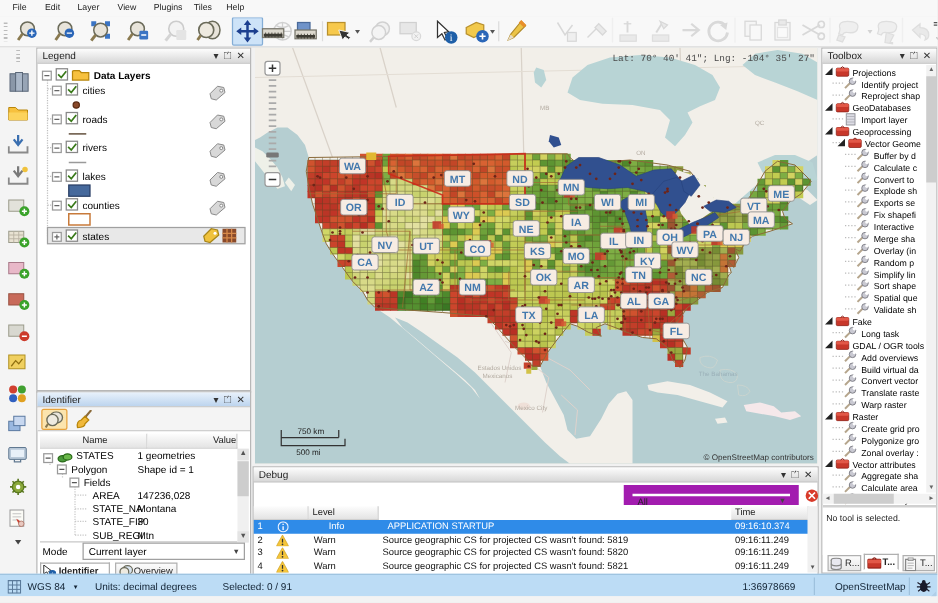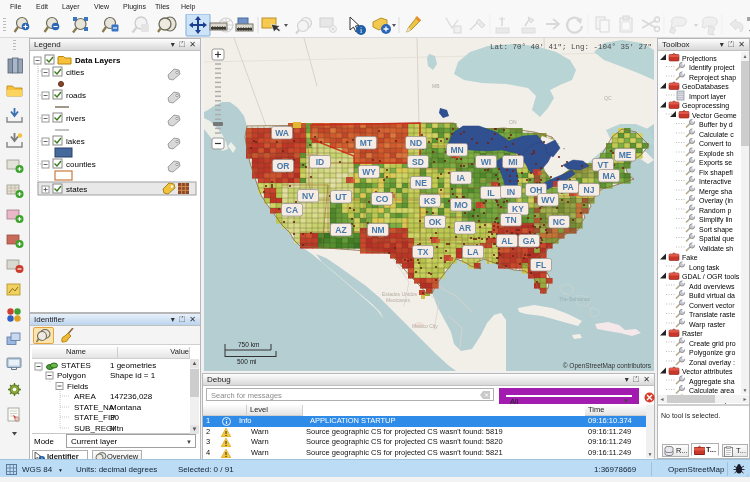--- a/index.html
+++ b/index.html
@@ -2618,45 +2618,39 @@
         <text x="34" y="309" font-family="Liberation Sans" font-size="6.5" fill="#222">750 km</text>
         <text x="33" y="326" font-family="Liberation Sans" font-size="6.5" fill="#222">500 mi</text>
         <text x="447" y="330" text-anchor="end" font-family="Liberation Sans" font-size="6.5" fill="#333">© OpenStreetMap contributors</text>
       </svg>
     </div>
 
   <div class="panel" id="debug" style="left:202px;top:373px;width:453px;height:102px">
     <div class="ptitle">Debug<span class="pbtns">▾ ⏍ ✕</span></div>
     <div id="debugbody" style="position:relative;width:100%;height:100%">
 
-      <div style="position:absolute;left:3px;top:2px;width:288px;height:13px;border:1px solid #b0b0b0;background:#fff;font-size:7.5px;color:#8a8a8a;padding:2px 0 0 4px">Search for messages
-        <svg class="abs" style="right:3px;top:2px" width="10" height="8" viewBox="0 0 10 8">
-            <path d="M3,0 H10 V8 H3 L0,4 Z" fill="#c8c8c8"></path>
-            <path d="M5,2.5 l3,3 m0,-3 l-3,3" stroke="#fff" stroke-width="1"></path>
-          </svg>
-      </div>
       <div style="position:absolute;left:296px;top:2px;width:140px;height:13px;border:7px solid #a21caf;background:#fff;font-size:7.5px;color:#222;padding:2px 0 0 4px">All<span style="position:absolute;right:3px;top:3px;font-size:6px;color:#444">▼</span></div>
       <div style="position:absolute;left:441px;top:3px;width:11px;height:11px">
         <svg width="11" height="11" viewBox="0 0 11 11">
             <circle cx="5.5" cy="5.5" r="5" fill="#d83a2a"></circle>
             <path d="M3,3 l5,5 m0,-5 l-5,5" stroke="#fff" stroke-width="1.4"></path>
           </svg>
       </div>
 
       <div class="dhead" style="position:absolute;left:0px;top:19px;width:44px;height:11px"></div>
       <div class="dhead" style="position:absolute;left:44px;top:19px;width:56px;height:11px">Level</div>
       <div class="dhead" style="position:absolute;left:382px;top:19px;width:62px;height:11px">Time</div>
 
       <div class="drow" style="position:absolute;left:0;top:30px;width:444px;height:11px;background:#2f8be8;color:#fff">
         <span style="position:absolute;left:3px">1</span>
         <svg class="abs" style="left:19px;top:1px" width="9" height="9" viewBox="0 0 9 9">
             <circle cx="4.5" cy="4.5" r="4" fill="none" stroke="#e8f0ff" stroke-width="1"></circle>
             <path d="M4.5,2 v1 M4.5,4 v3" stroke="#e8f0ff" stroke-width="1.2"></path>
           </svg>
-        <span style="position:absolute;left:36px">Info</span>
+        <span style="position:absolute;left:60px">Info</span>
         <span style="position:absolute;left:107px">APPLICATION STARTUP</span>
         <span style="position:absolute;left:385px">09:16:10.374</span>
       </div>
       <div class="drow" style="position:absolute;left:0;top:40.5px;width:444px;height:11px">
         <span style="position:absolute;left:3px">2</span>
         <svg class="abs" style="left:18px;top:1px" width="10" height="9" viewBox="0 0 10 9">
             <path d="M5,0 L10,9 H0 Z" fill="#f5c53a" stroke="#c89a1a" stroke-width="0.5"></path>
             <path d="M5,3 v3" stroke="#333" stroke-width="1"></path>
             <circle cx="5" cy="7.4" r="0.7" fill="#333"></circle>
           </svg>

